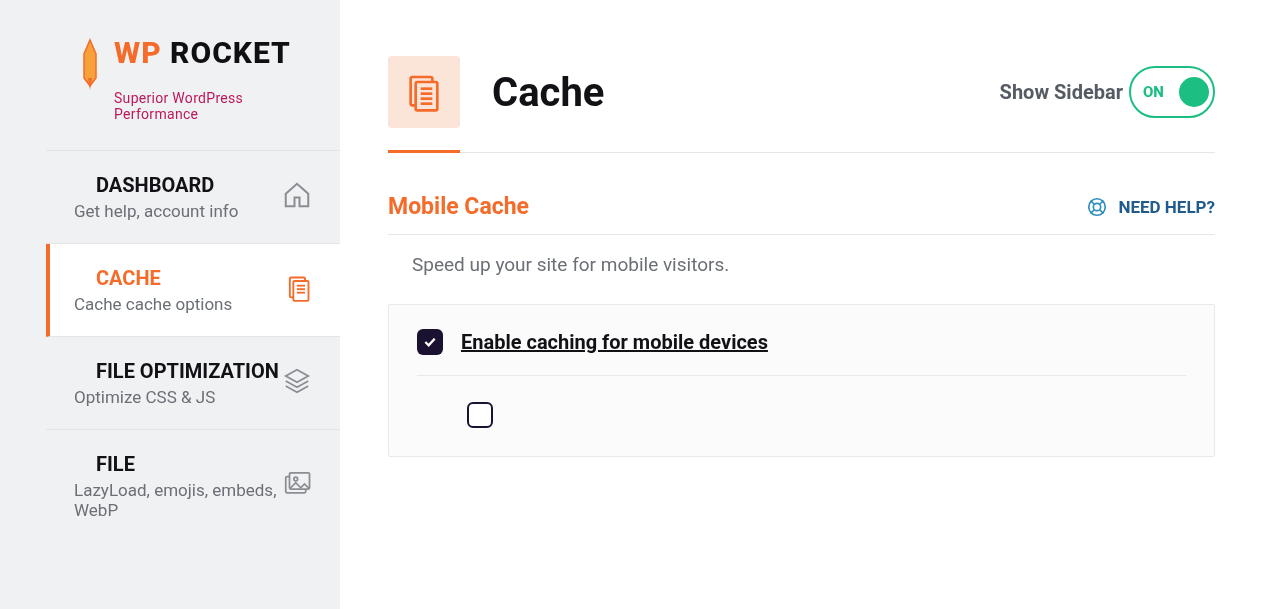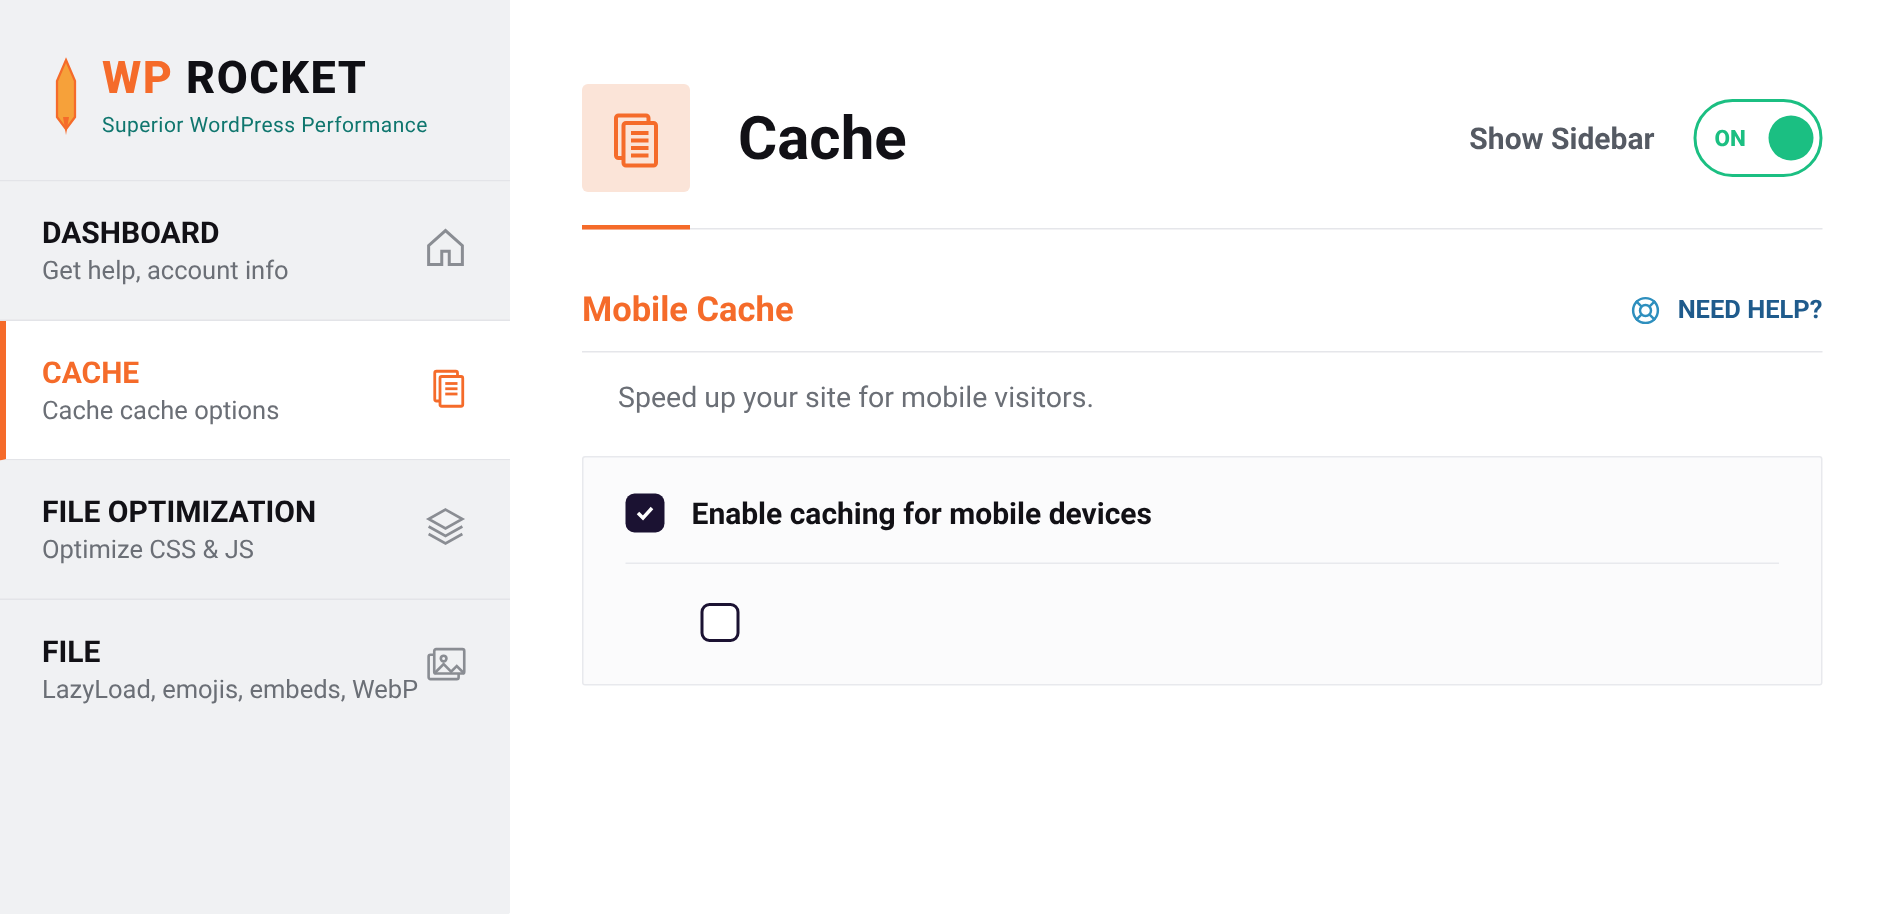--- a/index.html
+++ b/index.html
@@ -12,20 +12,21 @@
     overflow: hidden;
     display: flex;
   }
   .sidebar {
     width: 340px;
     flex: 0 0 340px;
     background: #f0f1f3;
     height: 100%;
     display: flex;
     flex-direction: column;
+    padding-left: 46px;
   }
   .logo-block {
     padding: 38px 28px 28px 28px;
     border-bottom: 1px solid #e3e4e8;
   }
   .logo-row {
     display: flex;
     align-items: flex-start;
     gap: 8px;
   }
@@ -37,39 +38,40 @@
   .logo-main {
     font-weight: 800;
     font-size: 30px;
     letter-spacing: 1px;
     color: #0f0f14;
     line-height: 1;
   }
   .logo-main .wp { color: #f56b2a; }
   .logo-tag {
     font-size: 14px;
-    color: #0f766e;
+    color: #be185d;
     letter-spacing: 0.3px;
-    margin-top: 8px;
+    margin-top: 22px;
   }
   .nav { flex: 1; }
   .nav-item {
     display: flex;
     align-items: center;
     justify-content: space-between;
     padding: 22px 28px;
     border-bottom: 1px solid #e3e4e8;
     cursor: pointer;
     background: #f0f1f3;
   }
   .nav-item .nav-text { display: flex; flex-direction: column; gap: 4px; }
   .nav-title {
     font-weight: 700;
     font-size: 20px;
     color: #121116;
+    margin-left: 22px;
   }
   .nav-sub {
     font-size: 17px;
     color: #6b6f76;
   }
   .nav-item.active {
     background: #ffffff;
     border-left: 4px solid #f56b2a;
     padding-left: 24px;
   }
@@ -113,21 +115,21 @@
     background: #f56b2a;
   }
   .page-title {
     font-size: 40px;
     font-weight: 700;
     color: #121116;
   }
   .header-right {
     display: flex;
     align-items: center;
-    gap: 26px;
+    gap: 6px;
   }
   .show-sidebar-label {
     font-size: 20px;
     font-weight: 700;
     color: #555a63;
   }
   .toggle {
     width: 86px;
     height: 52px;
     border-radius: 40px;
@@ -209,20 +211,21 @@
     color: #fff;
   }
   .cb.unchecked {
     border: 2.5px solid #1b1232;
     background: #fff;
   }
   .cb-label {
     font-size: 20px;
     font-weight: 700;
     color: #121116;
+    text-decoration: underline;
   }
   .sub-row {
     margin-left: 50px;
     display: flex;
     gap: 18px;
     align-items: flex-start;
   }
   .sub-text { display: flex; flex-direction: column; gap: 6px; }
   .sub-desc {
     font-size: 18px;

